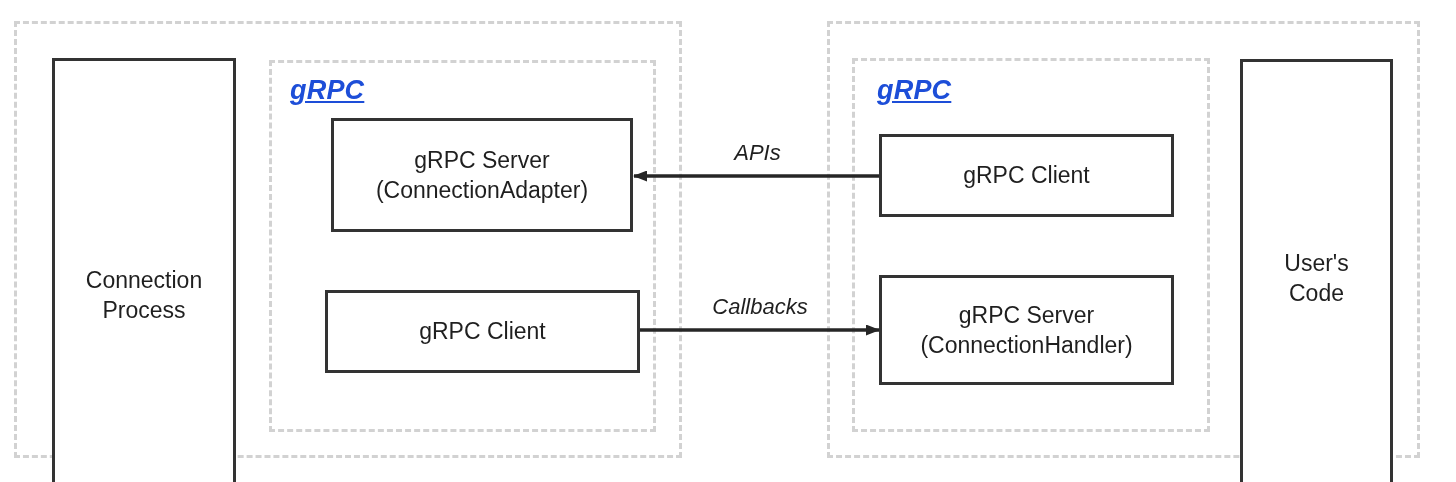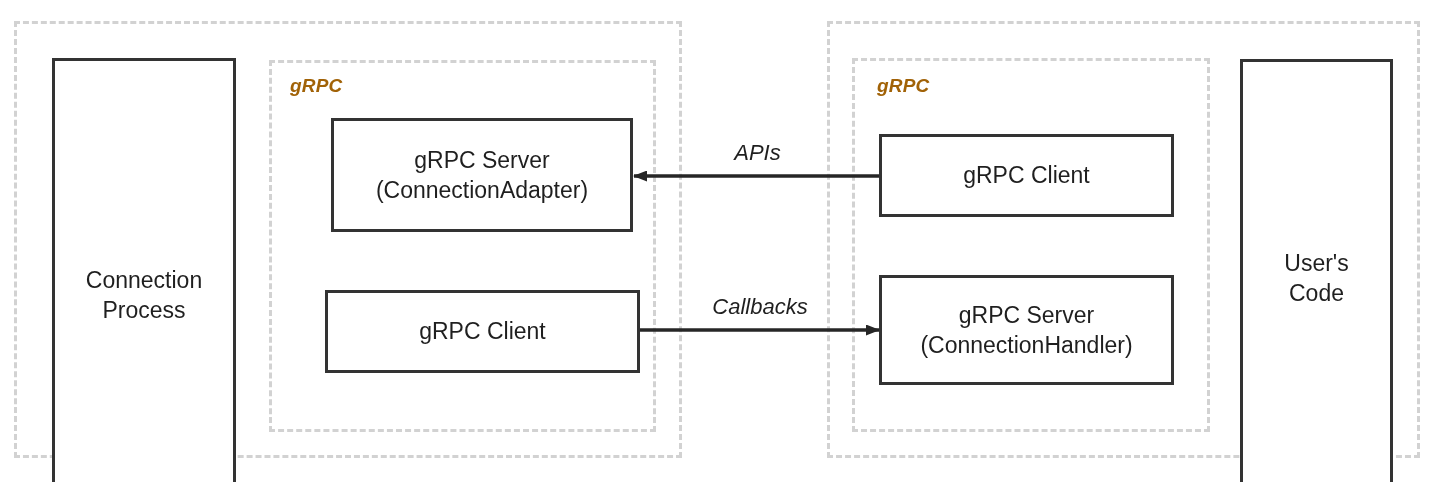--- a/index.html
+++ b/index.html
@@ -20,24 +20,25 @@
   .dashed-zone {
     position: absolute;
     border: 3px dashed #d2d2d2;
     box-sizing: border-box;
     background: transparent;
   }
   .zone-label {
     position: absolute;
     font-style: italic;
     font-weight: bold;
-    font-size: 19px;
-    color: #a16207;
+    font-size: 27px;
+    color: #1d4ed8;
     letter-spacing: 0.2px;
     white-space: nowrap;
+    text-decoration: underline;
   }
   .solid-box {
     position: absolute;
     border: 3px solid #333333;
     box-sizing: border-box;
     background: #ffffff;
     display: flex;
     align-items: center;
     justify-content: center;
     text-align: center;

